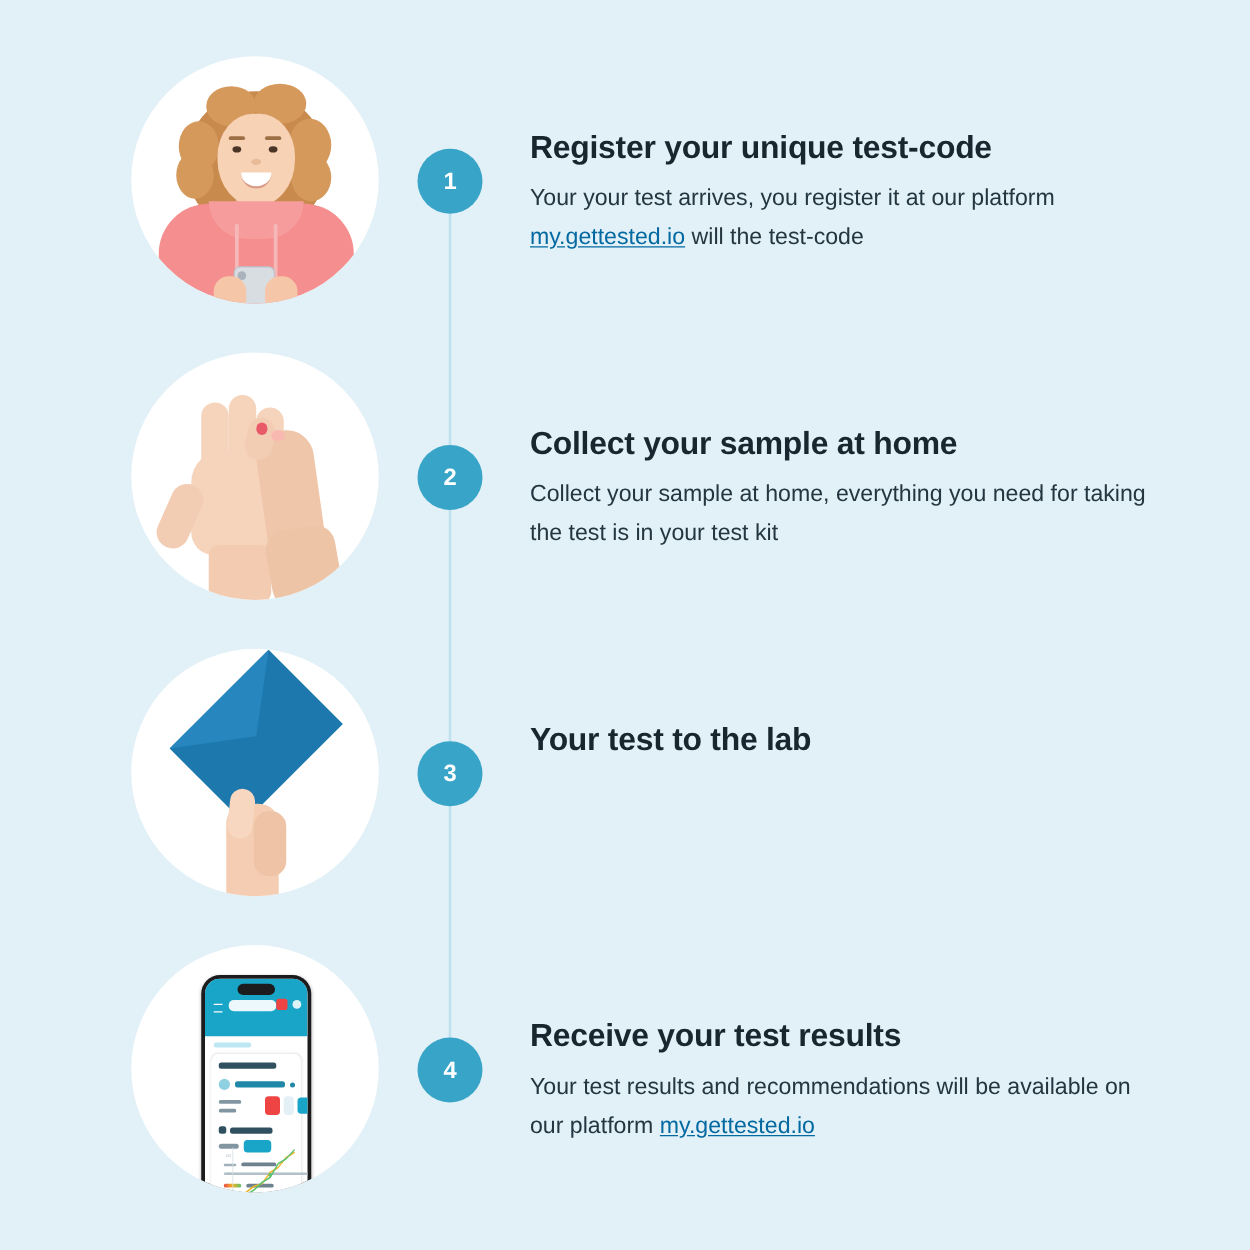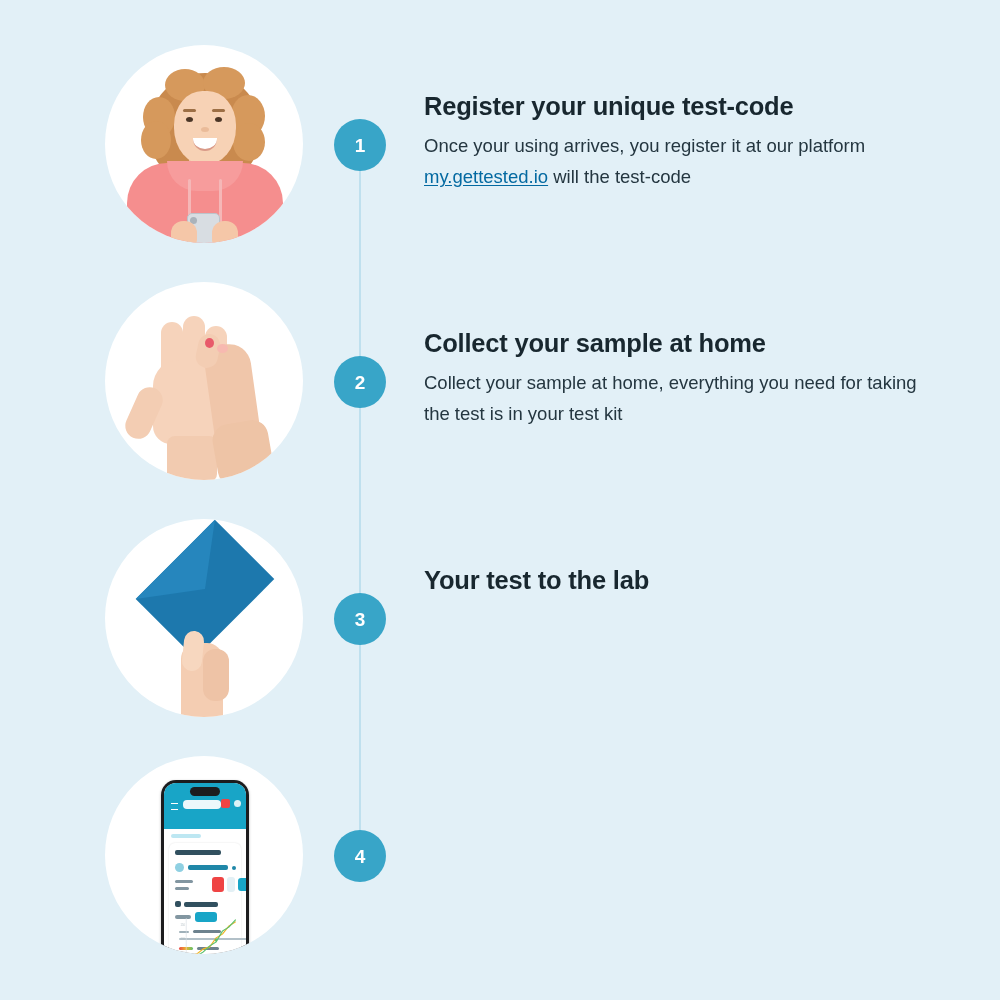--- a/index.html
+++ b/index.html
@@ -81,21 +81,21 @@
   }
 
   
   .content {
     position: absolute;
     left: 424px;
     top: 50px;
     width: 510px;
   }
   .step-title {
-    margin: 0 0 10px 0;
+    margin: 12px 0 10px 0;
     font-size: 25.5px;
     font-weight: bold;
     color: #18272f;
     letter-spacing: -0.2px;
     line-height: 1.15;
   }
   .step-desc {
     margin: 0;
     font-size: 18.5px;
     line-height: 1.66;
@@ -335,21 +335,21 @@
         <div class="w-cord r"></div>
         <div class="w-phone"></div>
         <div class="w-phone-cam"></div>
         <div class="w-hand l"></div>
         <div class="w-hand r"></div>
       </div>
     </div>
     <div class="badge">1</div>
     <div class="content">
       <h2 class="step-title">Register your unique test-code</h2>
-      <p class="step-desc"><span>Once your using arrives, you register it at our platform </span><a class="step-link" href="#">my.gettested.io</a><span> will the test-code</span></p>
+      <p class="step-desc"><span>Your your test arrives, you register it at our platform </span><a class="step-link" href="#">my.gettested.io</a><span> will the test-code</span></p>
     </div>
   </section>
 
   <section class="step step-2">
     <div class="photo">
       <div class="photo-inner">
         <div class="h-finger" style="left:56px;top:40px;width:22px;height:62px;"></div>
         <div class="h-finger" style="left:78px;top:34px;width:22px;height:68px;"></div>
         <div class="h-finger" style="left:100px;top:44px;width:22px;height:60px;"></div>
         <div class="h-palm"></div>
@@ -428,15 +428,19 @@
                   <circle cx="46" cy="24" r="1.6" fill="#5dc16e"></circle>
                 </svg>
               </div>
             </div>
             <div class="p-notch"></div>
           </div>
         </div>
       </div>
     </div>
     <div class="badge">4</div>
+    <div class="content">
+      <h2 class="step-title">Receive your test results</h2>
+      <p class="step-desc"><span>Your test results and recommendations will be available on our platform </span><a class="step-link" href="#">my.gettested.io</a><span></span></p>
+    </div>
   </section>
 
 </div>
 
 </body></html>

